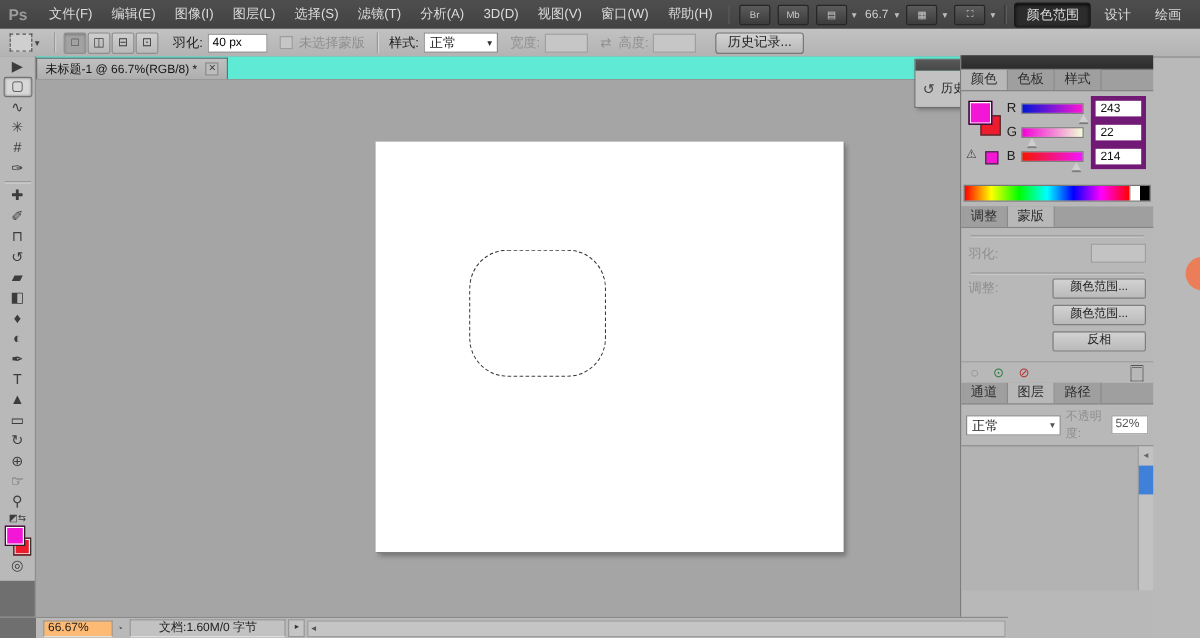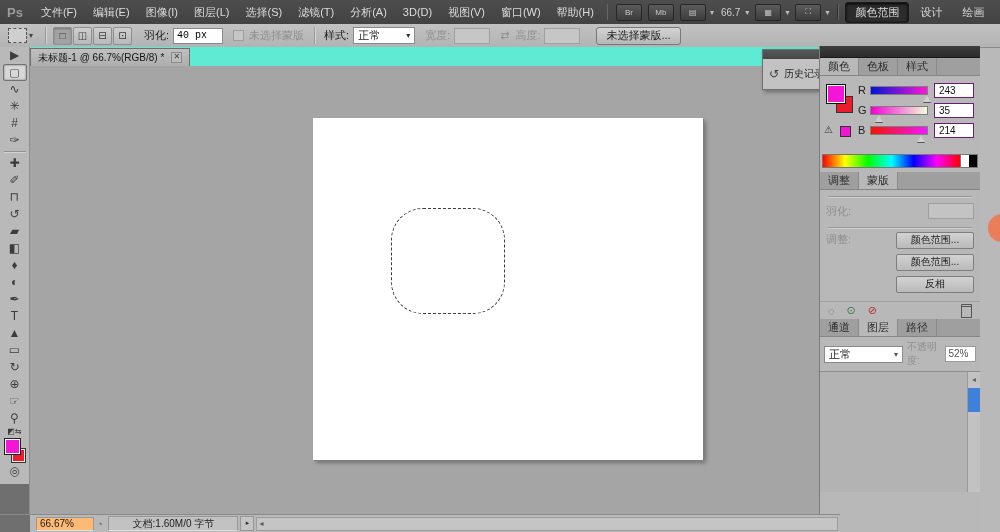--- a/index.html
+++ b/index.html
@@ -25,21 +25,21 @@
   .opt-tool{width:17px;height:13px;border:1px dashed #555;margin:0 2px 0 8px;background:#cfcfcf;}
   .opt-arr{font-size:8px;color:#444;margin-right:6px;}
   .opt-sep{width:1px;height:17px;background:#989898;border-right:1px solid #d6d6d6;margin:0 6px;}
   .mode-group{display:flex;gap:1px;margin-right:10px;}
   .mode-btn{width:17px;height:16px;border:1px solid #8e8e8e;background:linear-gradient(#cecece,#b9b9b9);
             font-size:10px;color:#3a3a3a;display:flex;align-items:center;justify-content:center;border-radius:2px;}
   .mode-btn.pressed{background:#a2a2a2;box-shadow:inset 0 1px 2px #777;}
   .opt-label{margin:0 4px 0 2px;color:#1d1d1d;}
   .opt-label.gray, .gray{color:#8f8f8f;}
   .feather-in{width:42px;height:14px;border:1px solid #8a8a8a;background:#fff;font-size:10px;
-              font-family:Liberation Mono, monospace;padding:0 3px;margin-right:10px;}
+              font-family:Liberation Sans, sans-serif;padding:0 3px;margin-right:10px;}
   .chk{width:9px;height:9px;border:1px solid #9d9d9d;background:#c6c6c6;margin-right:3px;}
   .combo{height:15px;background:#fff;border:1px solid #8a8a8a;display:flex;align-items:center;
          padding:0 4px;min-width:52px;justify-content:space-between;margin-right:8px;}
   .combo .arr2{font-size:8px;color:#333;margin-left:8px;}
   .dis-box{width:34px;height:14px;border:1px solid #9f9f9f;background:#c6c6c6;margin-right:6px;}
   .swap{color:#8f8f8f;font-size:11px;margin:0 4px;}
   .refine-btn{height:16px;border:1px solid #787878;background:linear-gradient(#d3d3d3,#b7b7b7);
               border-radius:3px;padding:0 9px;line-height:15px;font-size:11px;color:#1d1d1d;margin-left:10px;}
   
   .toolbar{position:absolute;left:0;top:47px;width:29px;bottom:0;background:#b9b9b9;
@@ -68,40 +68,40 @@
              border:1px dashed #3c3c3c;border-radius:32px;}
   
   .hist{position:absolute;left:762px;top:49px;width:77px;height:39px;border:1px solid #6f6f6f;
         box-shadow:2px 2px 4px rgba(0,0,0,.35);}
   .hist-head{height:9px;background:linear-gradient(#585858,#474747);display:flex;justify-content:flex-end;
              align-items:center;gap:4px;padding:0 3px;color:#d5d5d5;font-size:6px;line-height:8px;}
   .hist-body{height:30px;background:#c2c2c2;display:flex;align-items:center;gap:5px;padding:0 6px;}
   .hist-ic{font-size:12px;color:#3f3f3f;}
   .hist-title{font-size:10px;color:#1e1e1e;}
   
-  .dock{position:absolute;left:819px;top:46px;width:160px;bottom:0;background:#b8b8b8;border-left:1px solid #7c7c7c;}
+  .dock{position:absolute;left:800px;top:46px;width:160px;bottom:0;background:#b8b8b8;border-left:1px solid #7c7c7c;}
   .dock-top{height:11px;background:linear-gradient(#3c3c3c,#2c2c2c);border-bottom:1px solid #191919;}
   .ptabs{display:flex;height:17px;background:#9f9f9f;border-bottom:1px solid #858585;}
   .ptab{padding:0 8px;font-size:11px;color:#2e2e2e;line-height:17px;border-right:1px solid #8a8a8a;background:#9f9f9f;}
   .ptab.active{background:#b8b8b8;}
   
   .color-body{position:relative;height:64px;padding-top:6px;}
   .cfg{position:absolute;left:6px;top:8px;width:30px;height:30px;}
   .cbg{position:absolute;left:10px;top:12px;width:15px;height:15px;border:1px solid #333;}
   .cfg-sw{position:absolute;left:0;top:0;width:18px;height:18px;border:1px solid #111;box-shadow:0 0 0 1px #fff inset;}
   .ch-row{position:absolute;left:38px;right:6px;height:16px;display:flex;align-items:center;}
   .ch-label{width:12px;font-size:11px;color:#1e1e1e;}
   .sl-wrap{position:relative;flex:1;height:7px;border:1px solid #7e7e7e;margin-right:6px;}
   .sl{position:absolute;inset:0;}
   .sl-r{background:linear-gradient(to right,rgb(0,22,214),rgb(255,22,214));}
   .sl-g{background:linear-gradient(to right,rgb(243,0,214),rgb(243,255,214));}
   .sl-b{background:linear-gradient(to right,rgb(243,22,0),rgb(243,22,255));}
   .thumb{position:absolute;bottom:-8px;width:0;height:0;border:4px solid transparent;
          border-bottom:7px solid #cfcfcf;filter:drop-shadow(0 1px 0 #555);}
-  .ch-val{width:34px;height:13px;background:#fff;border:1px solid #701a75;font-size:10px;
+  .ch-val{width:34px;height:13px;background:#fff;border:4px solid #701a75;font-size:10px;
           line-height:13px;padding-left:4px;color:#111;}
   .warn{position:absolute;left:4px;top:48px;font-size:10px;color:#3a3a3a;}
   .gamut{position:absolute;left:20px;top:50px;width:9px;height:9px;border:1px solid #333;}
   .spectrum-row{display:flex;height:12px;margin:8px 2px 4px 2px;border:1px solid #777;}
   .spectrum{flex:1;background:linear-gradient(to right,#f00,#ff0 16%,#0f0 33%,#0ff 50%,#00f 66%,#f0f 83%,#f00);}
   .spec-w{width:8px;background:#fff;border-left:1px solid #777;}
   .spec-k{width:8px;background:#000;}
   
   .mask-head{display:flex;align-items:center;padding:5px 6px 4px 6px;gap:8px;}
   .mask-thumb{width:26px;height:26px;background:#fff;border:1px solid #777;box-shadow:0 0 0 1px #d9d9d9;}
@@ -206,21 +206,21 @@
     <span class="opt-label">样式:</span>
     <span class="combo">
       <span>正常</span>
       <span class="arr2">▾</span>
     </span>
     <span class="opt-label gray">宽度:</span>
     <span class="dis-box"></span>
     <span class="swap">⇄</span>
     <span class="opt-label gray">高度:</span>
     <span class="dis-box"></span>
-    <span class="refine-btn">未选择蒙版...</span>
+    <span class="refine-btn">历史记录...</span>
   </div>
 
   <div class="toolbar">
     <div class="tool">▶</div>
     <div class="tool selected">▢</div>
     <div class="tool">∿</div>
     <div class="tool">✳</div>
     <div class="tool">#</div>
     <div class="tool">✑</div>
     <div class="tb-divider"></div>
@@ -294,21 +294,21 @@
             <span class="thumb" style="left:93%;"></span>
           </span>
         <span class="ch-val">243</span>
       </div>
       <div class="ch-row" style="top:26px;">
         <span class="ch-label">G</span>
         <span class="sl-wrap">
             <span class="sl sl-g"></span>
             <span class="thumb" style="left:7%;"></span>
           </span>
-        <span class="ch-val">35</span>
+        <span class="ch-val">22</span>
       </div>
       <div class="ch-row" style="top:46px;">
         <span class="ch-label">B</span>
         <span class="sl-wrap">
             <span class="sl sl-b"></span>
             <span class="thumb" style="left:82%;"></span>
           </span>
         <span class="ch-val">214</span>
       </div>
       <span class="warn">⚠</span>

